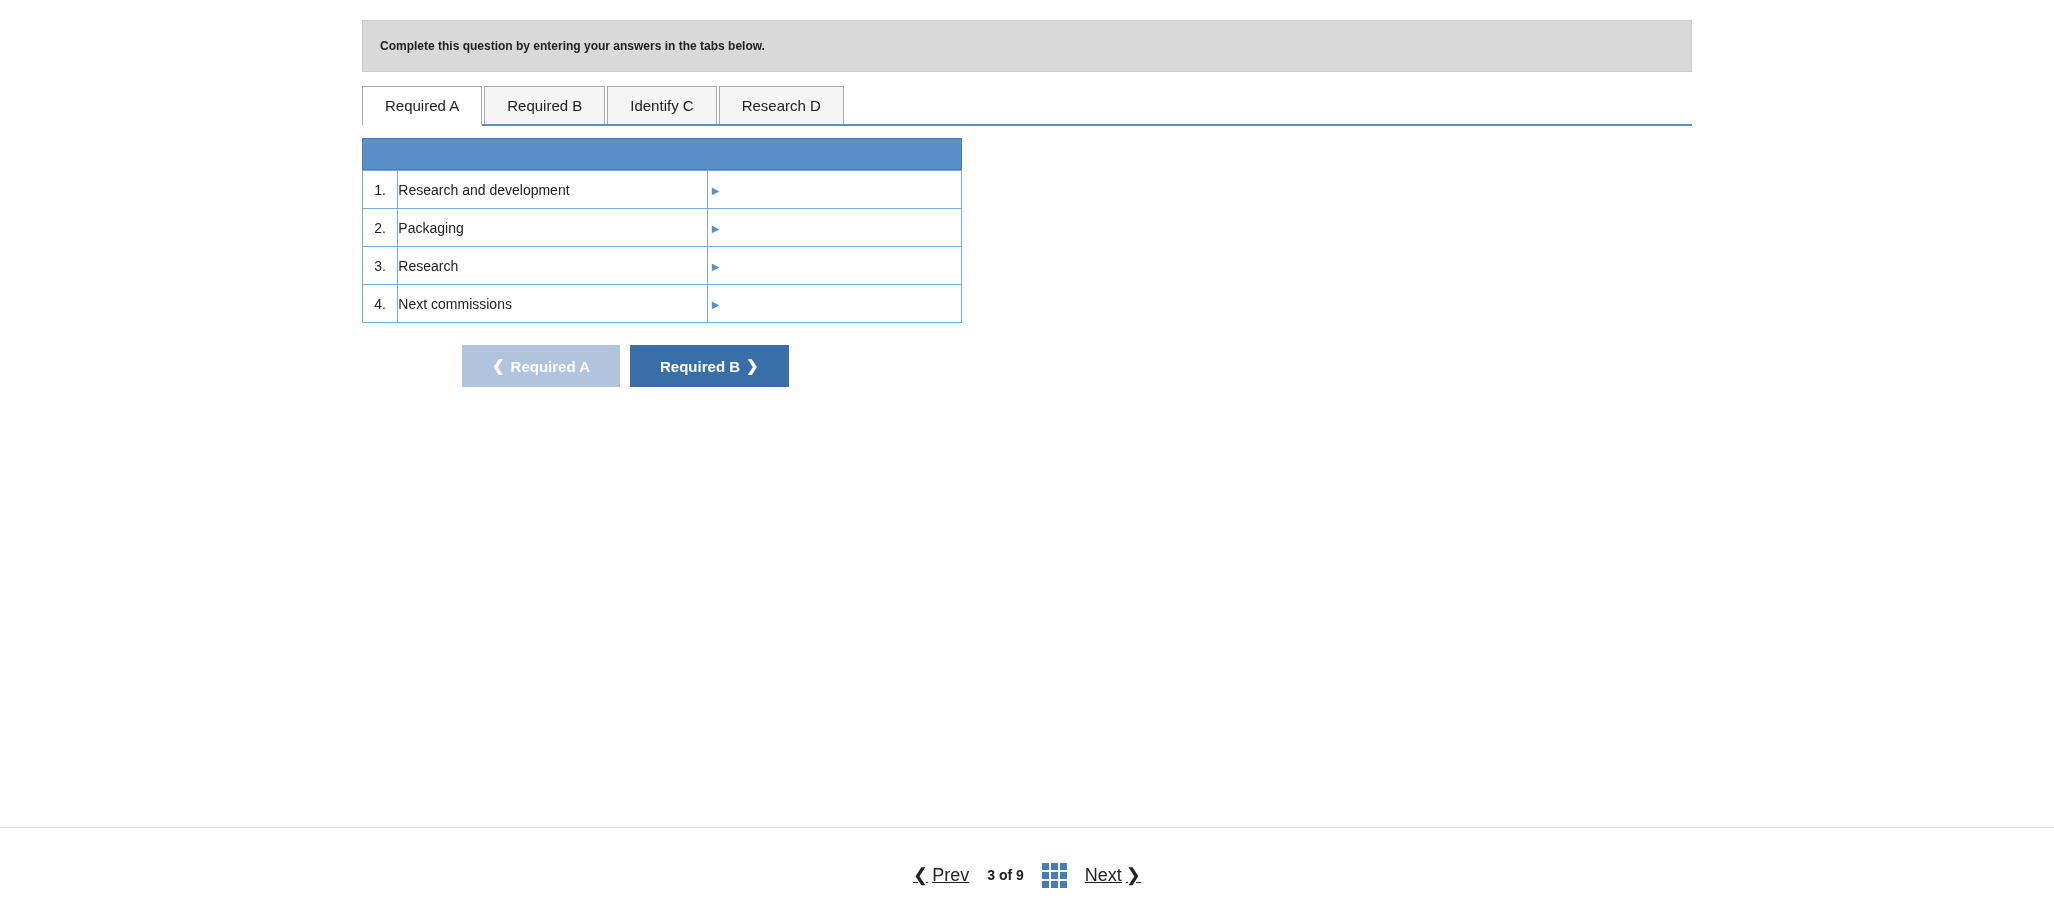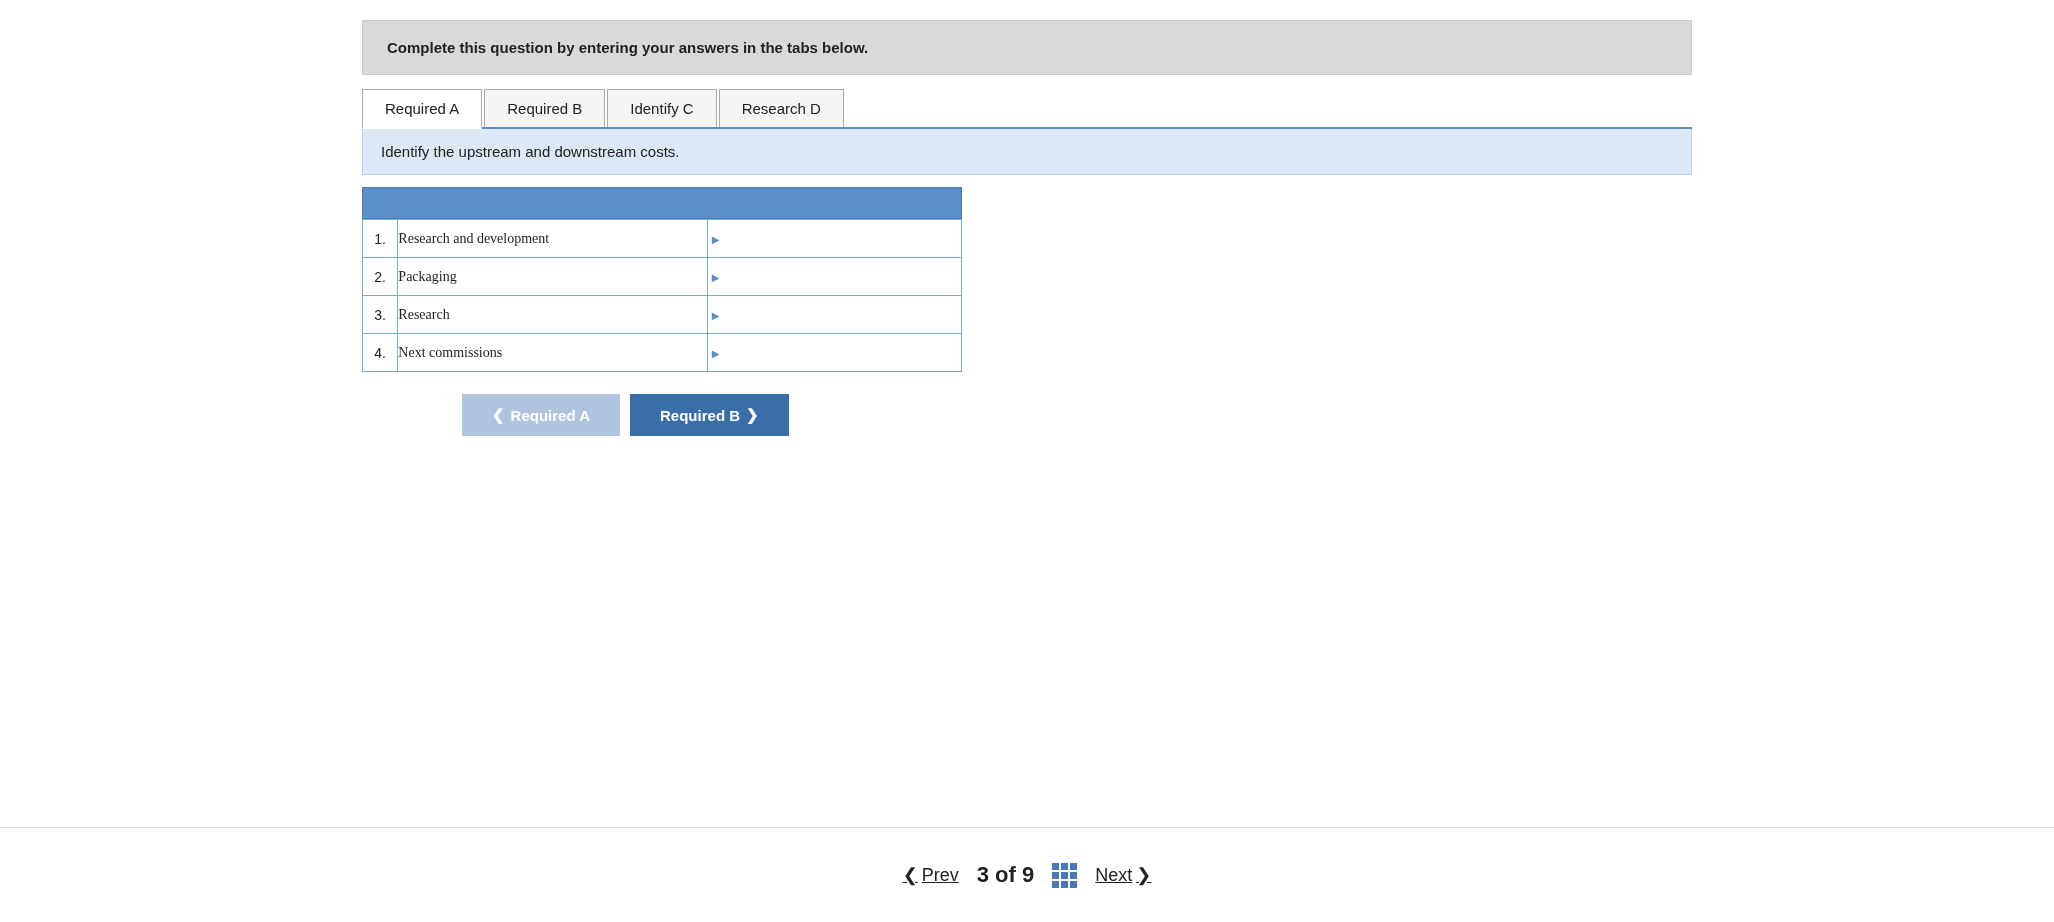--- a/index.html
+++ b/index.html
@@ -19,24 +19,24 @@
       align-items: center;
     }
 
     .main-container {
       width: 1330px;
       margin-top: 20px;
     }
 
     .instruction-banner {
       background: #d9d9d9;
-      padding: 18px 24px;
+      padding: 18px 17px;
       margin-bottom: 0;
       font-weight: bold;
-      font-size: 15px;
+      font-size: 12px;
       border: 1px solid #ccc;
     }
 
     .tabs-row {
       display: flex;
       flex-direction: row;
       margin-top: 14px;
       border-bottom: 2px solid #5b8fc9;
     }
 
@@ -97,21 +97,20 @@
       font-size: 14px;
       border-right: 1px solid #7aaad6;
       vertical-align: middle;
     }
 
     .row-label {
       width: 280px;
       padding: 6px 10px;
       font-size: 14px;
       vertical-align: middle;
-      font-family: Liberation Serif, serif;
     }
 
     .row-input-cell {
       width: 230px;
       padding: 0;
       position: relative;
       vertical-align: middle;
     }
 
     .row-input-cell::before {
@@ -189,21 +188,21 @@
       font-size: 18px;
       cursor: pointer;
       color: #222;
       display: flex;
       align-items: center;
       gap: 4px;
       text-decoration: underline;
     }
 
     .page-info {
-      font-size: 22px;
+      font-size: 14px;
       font-weight: bold;
       color: #222;
     }
 
     .page-info span.current {
       font-weight: bold;
       color: #1a1a1a;
     }
 
     .grid-icon {
@@ -242,23 +241,20 @@
       <span>Required B</span>
     </div>
     <div class="tab">
       <span>Identify C</span>
     </div>
     <div class="tab">
       <span>Research D</span>
     </div>
   </div>
 
-  <div class="question-banner">
-    <span>Identify the upstream and downstream costs.</span>
-  </div>
 
   <div class="table-container">
     <div class="table-header"></div>
     <table class="cost-table">
       <tbody>
         <tr>
           <td class="row-num">
             <span>1.</span>
           </td>
           <td class="row-label">

